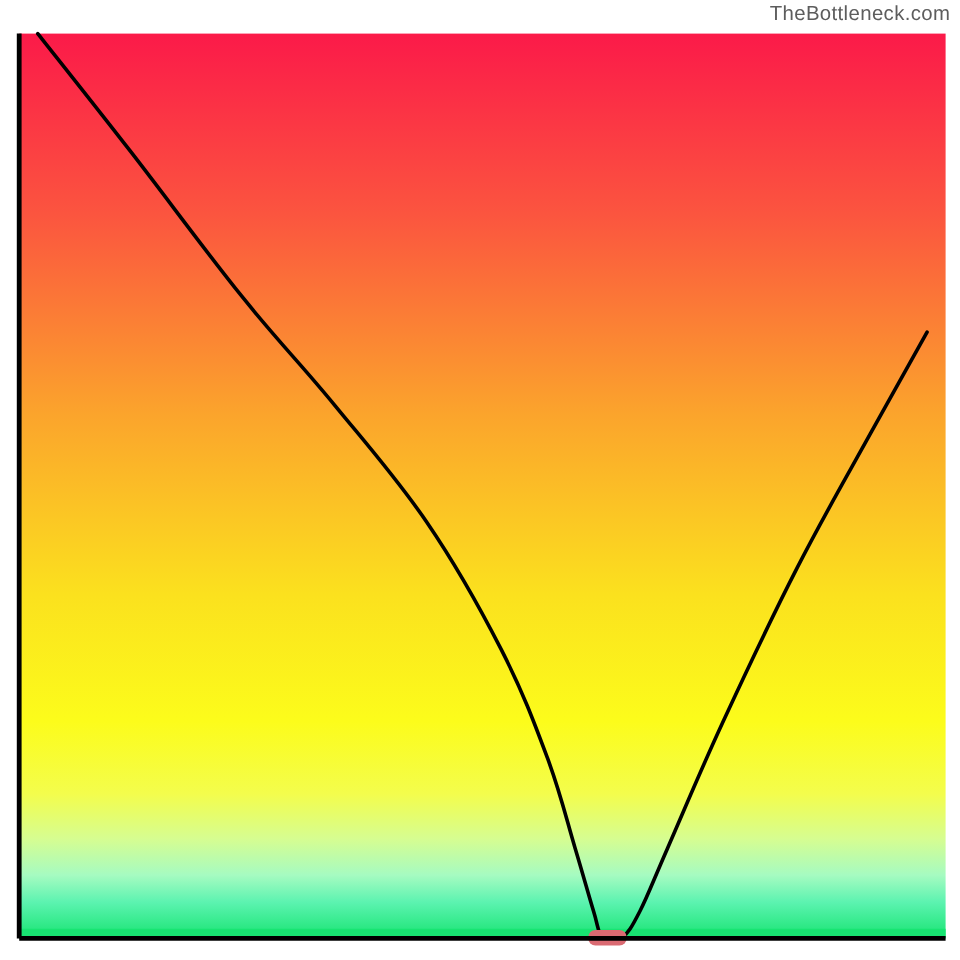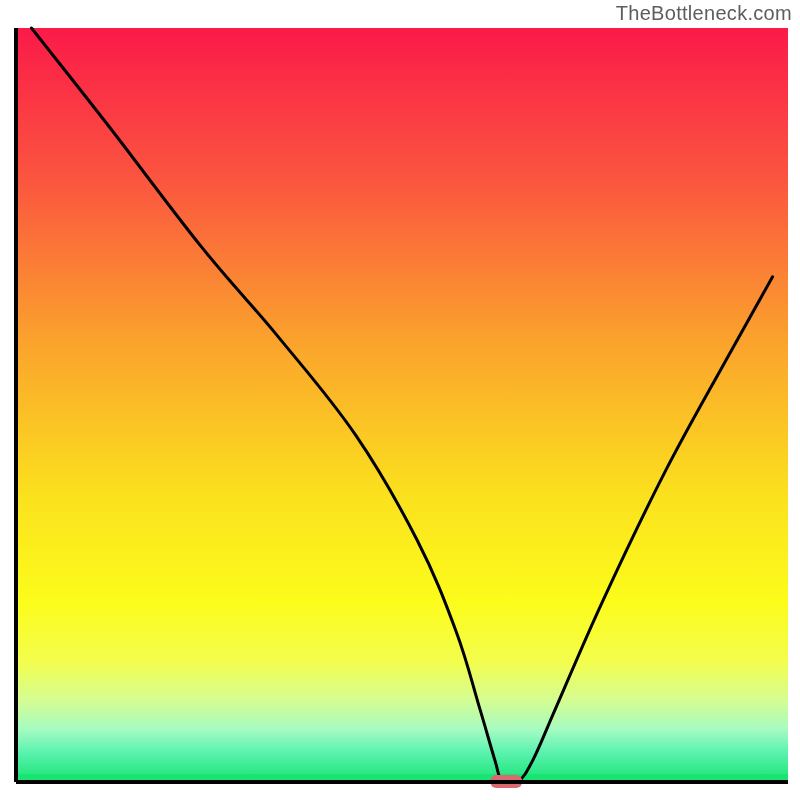--- a/index.html
+++ b/index.html
@@ -14,21 +14,21 @@
   .frame {
     position: relative;
     width: 800px;
     height: 800px;
   }
   .watermark {
     position: absolute;
     top: 2px;
     right: 8px;
     color: #5d5d5d;
-    font-size: 20px;
+    font-size: 17px;
     font-weight: 500;
     letter-spacing: 0.3px;
     z-index: 20;
     user-select: none;
   }
   svg {
     position: absolute;
     top: 0;
     left: 0;
   }

